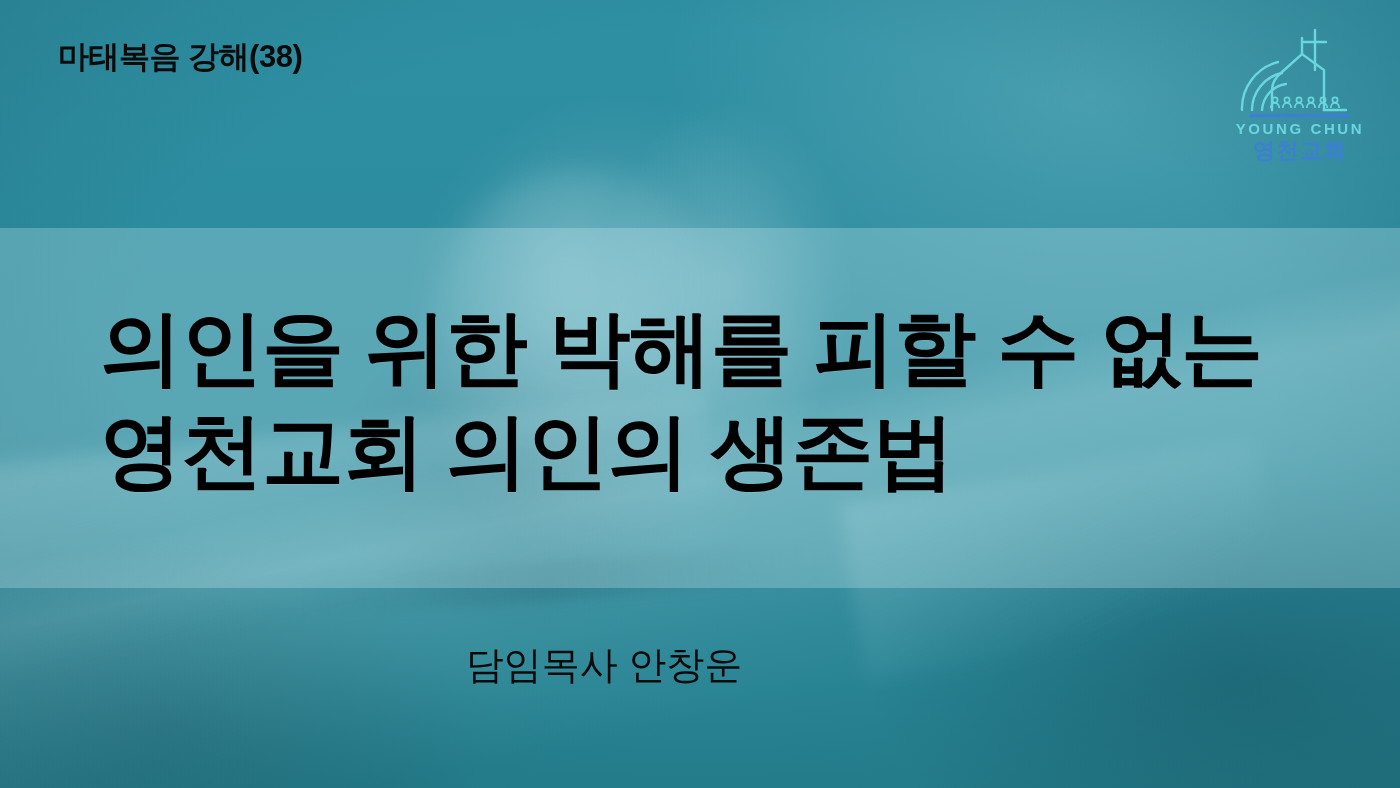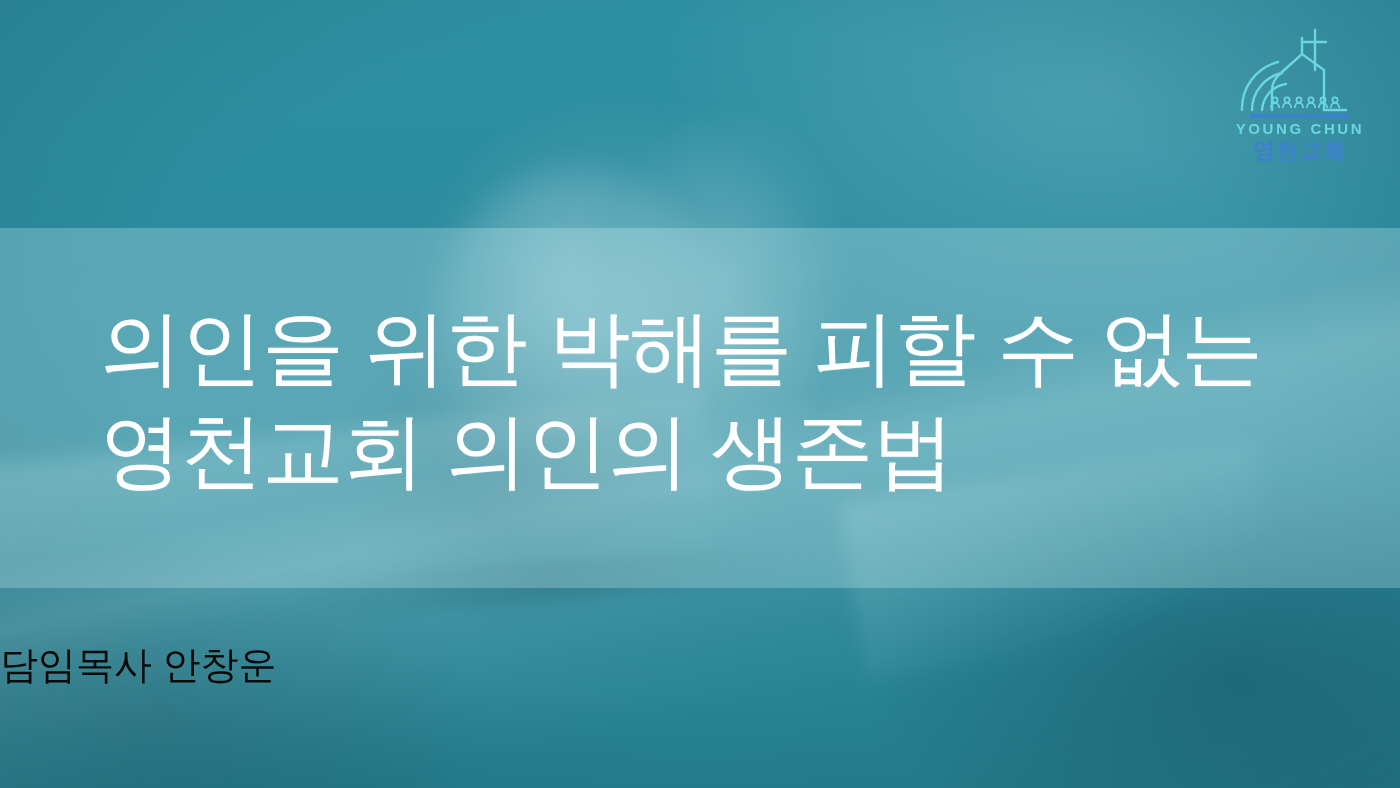--- a/index.html
+++ b/index.html
@@ -99,34 +99,35 @@
   .title-block {
     position: absolute;
     left: 0;
     top: 296px;
     width: 1400px;
     padding: 0 100px;
     box-sizing: border-box;
   }
   .title-line {
     font-size: 82px;
-    font-weight: 400;
+    font-weight: 700;
     line-height: 1.26;
-    color: #ffffff;
+    color: #000000;
     letter-spacing: -1px;
     white-space: nowrap;
     text-shadow: 0 1px 1px rgba(255,255,255,0.10);
   }
 
   
   .speaker {
     position: absolute;
     left: 0;
     top: 640px;
     width: 1208px;
+    text-align: center;
     font-size: 38px;
     font-weight: 400;
     color: #0a0a0a;
     letter-spacing: 0px;
   }
 
   
   .logo {
     position: absolute;
     right: 20px;
@@ -144,20 +145,21 @@
   <div class="bg-photo">
     <div class="bg-hands"></div>
     <div class="bg-book"></div>
     <div class="bg-paper"></div>
     <div class="bg-pen"></div>
     <div class="bg-vignette"></div>
   </div>
 
   <div class="title-band"></div>
 
+  <div class="eyebrow">마태복음 강해(38)</div>
 
   <div class="title-block">
     <div class="title-line">의인을 위한 박해를 피할 수 없는</div>
     <div class="title-line">영천교회 의인의 생존법</div>
   </div>
 
   <div class="speaker">담임목사 안창운</div>
 
   <div class="logo">
     <svg viewBox="0 0 160 160" xmlns="http://www.w3.org/2000/svg">

